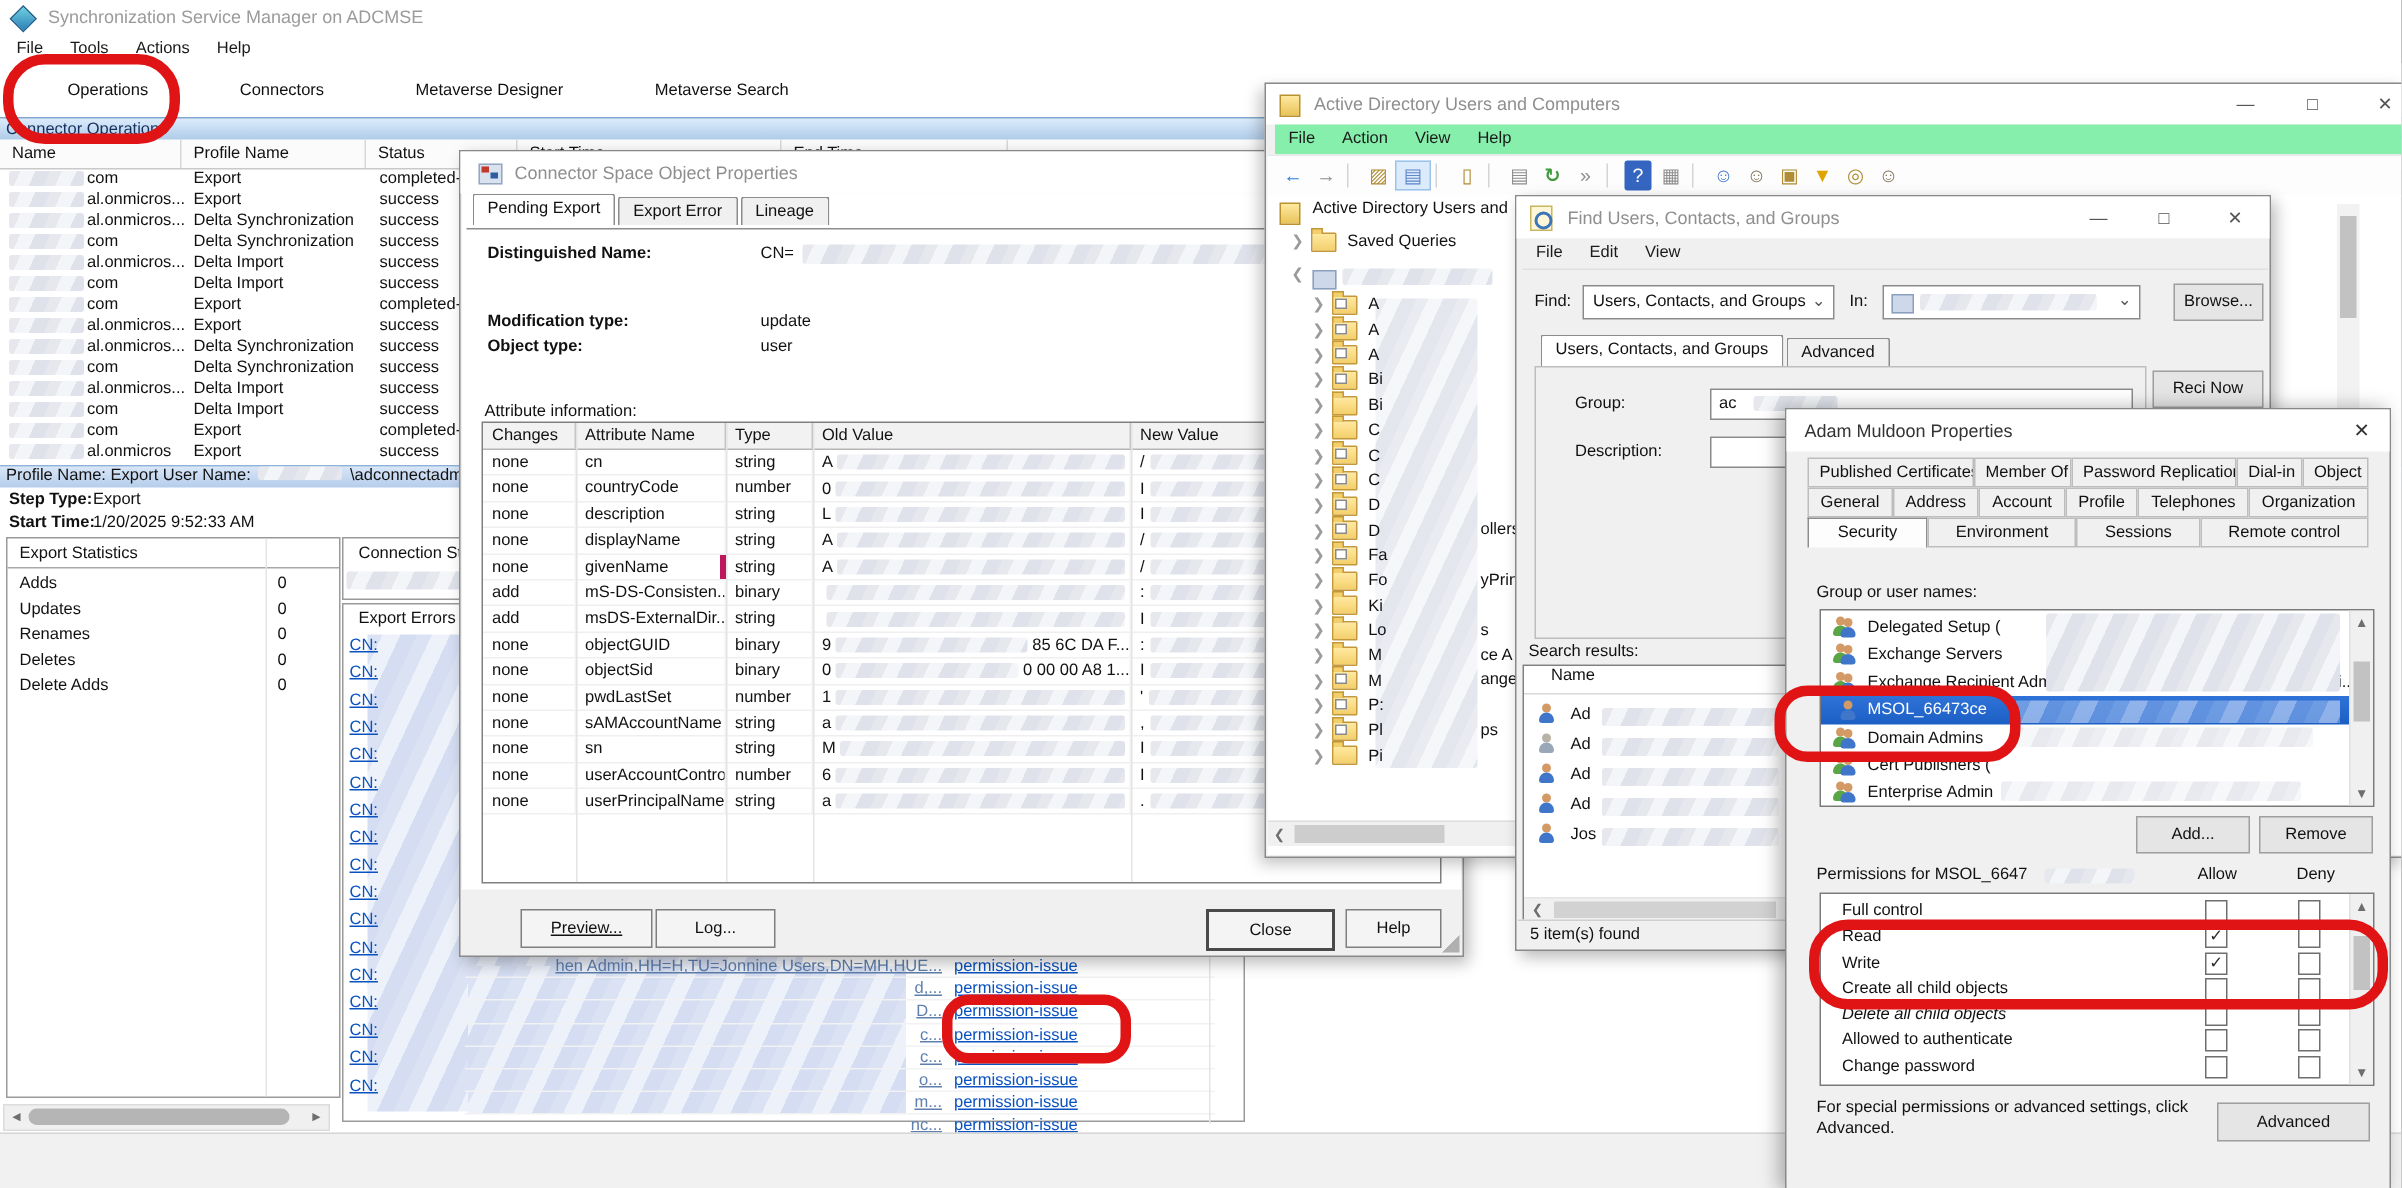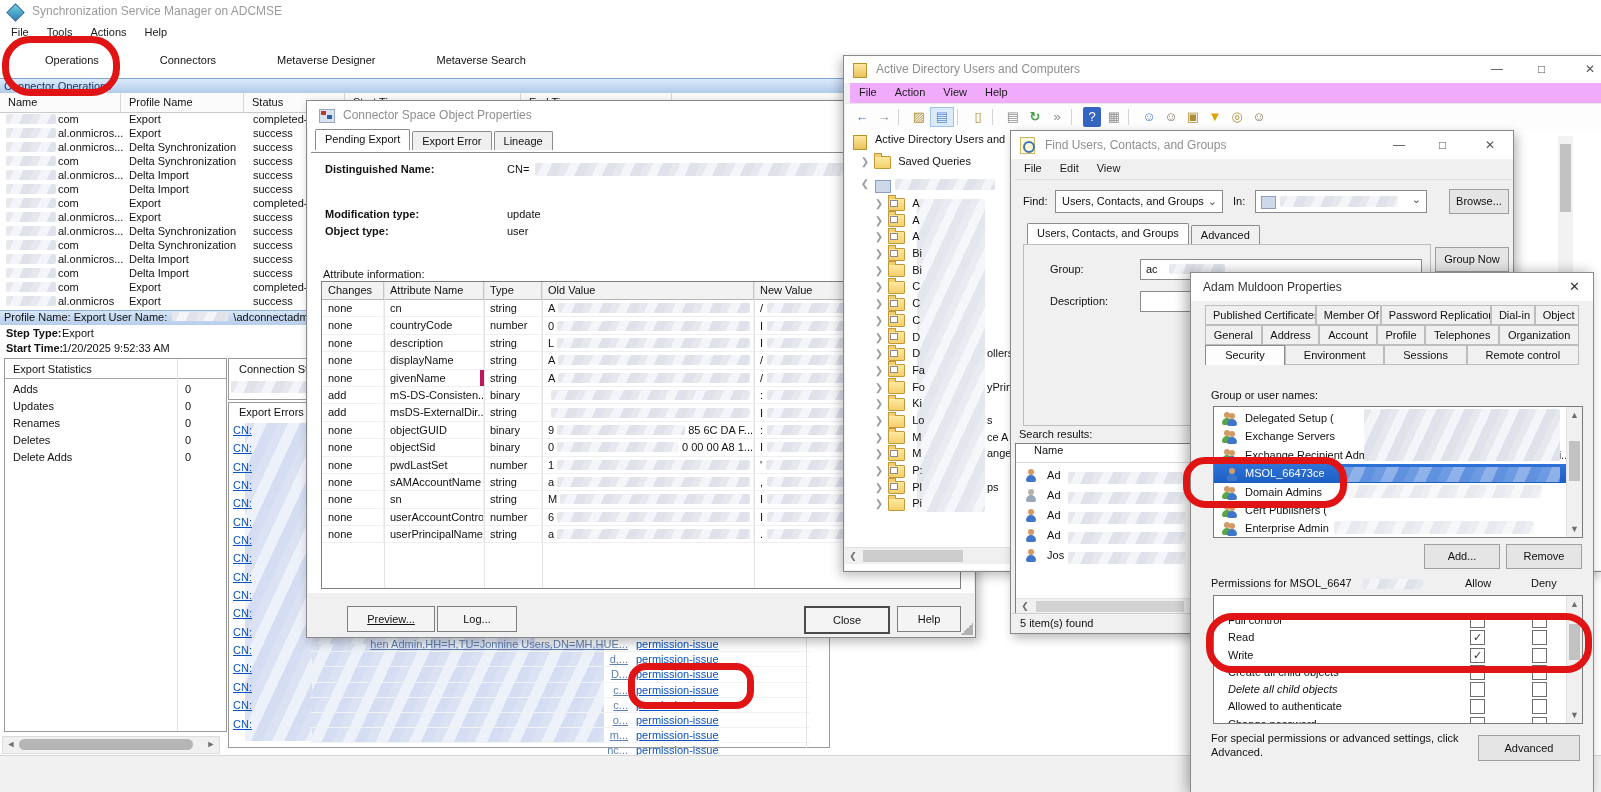--- a/index.html
+++ b/index.html
@@ -631,21 +631,21 @@
   </div>
 
   <div class="win" style="left:843px;top:55px;width:758px;height:515px;z-index:20;box-shadow:-3px 4px 10px rgba(0,0,0,.25);">
     <div class="wtitle" style="height:27px;">
       <span class="abs" style="left:9px;top:7px;width:12px;height:13px;background:linear-gradient(#ffe9a0,#e8c35a);border:1px solid #b8922f;"></span>
       <span class="abs" style="left:32px;top:6px;">Active Directory Users and Computers</span>
       <span class="abs" style="left:647px;top:6px;color:#555;">—</span>
       <span class="abs" style="left:694px;top:6px;color:#555;">□</span>
       <span class="abs" style="left:741px;top:6px;color:#555;">✕</span>
     </div>
-    <div class="abs" style="left:6px;top:27px;height:20px;background:#f0abfc;right:1px;">
+    <div class="abs" style="left:6px;top:27px;height:20px;background:#86efac;right:1px;">
       
     <span class="menu-item">File</span><span class="menu-item">Action</span><span class="menu-item">View</span><span class="menu-item">Help</span></div>
     <div class="abs" style="left:1px;top:47px;right:1px;height:26px;background:#fdfdfd;border-top:1px solid #e8e8e8;border-bottom:1px solid #dcdcdc;display:flex;align-items:center;padding-left:6px;">
 
     <span class="tb tb-blue">←</span>
         <span class="tb tb-gray">→</span>
         <span class="tb tbsep"></span>
         <span class="tb tb-olive">▨</span>
         <span class="tb tb-framed">▤</span>
         <span class="tb tbsep"></span>
@@ -862,21 +862,21 @@
     <span class="tab active">Users, Contacts, and Groups</span><span class="tab">Advanced</span></div>
     <div class="abs" style="left:12px;top:113px;width:406px;height:180px;border:1px solid #bdbdbd;background:#f0f0f0;">
       <span class="abs" style="left:26px;top:18px;">Group:</span>
       <span class="abs" style="left:116px;top:14px;width:280px;height:19px;background:#fff;border:1px solid #8a8a8a;line-height:19px;">
         <span style="margin-left:5px;">ac</span>
         <i class="smudge" style="position:absolute;left:28px;top:4px;width:56px;height:10px;"></i>
       </span>
       <span class="abs" style="left:26px;top:50px;">Description:</span>
       <span class="abs" style="left:116px;top:46px;width:280px;height:19px;background:#fff;border:1px solid #8a8a8a;"></span>
     </div>
-    <span class="btn btn10" style="left:424px;top:116px;width:72px;height:23px;line-height:23px;">Group Now</span>
+    <span class="btn btn10" style="left:424px;top:116px;width:72px;height:23px;line-height:23px;">Reci Now</span>
 
     <span class="abs" style="left:8px;top:297px;">Search results:</span>
     <div class="abs" style="left:4px;top:312px;width:494px;height:170px;background:#fff;border:1px solid #808080;overflow:hidden;">
       <div style="height:18px;border-bottom:1px solid #d8d8d8;">
         <span style="margin-left:18px;">Name</span>
       </div>
       <div style="padding-top:6px;">
 
           <div style="height:20px;position:relative;padding-left:8px;">
             <span class="bust"></span>
@@ -1015,21 +1015,21 @@
 
     <span class="btn btn10" style="left:233px;top:271px;width:74px;height:23px;line-height:23px;">Add...</span>
     <span class="btn btn10" style="left:315px;top:271px;width:74px;height:23px;line-height:23px;">Remove</span>
 
     <span class="abs" style="left:20px;top:304px;">Permissions for MSOL_6647</span>
     <i class="smudge" style="position:absolute;left:172px;top:306px;width:60px;height:10px;"></i>
     <span class="abs" style="left:274px;top:304px;">Allow</span>
     <span class="abs" style="left:340px;top:304px;">Deny</span>
 
     <div class="abs" style="left:22px;top:322px;width:368px;height:127px;background:#fff;border:1px solid #7a7a7a;overflow:hidden;">
-      <div style="padding-top:16px;">
+      <div style="padding-top:3px;">
 
           <div style="height:17.3px;position:relative;line-height:17px;">
             <span style="margin-left:14px;">Full control</span>
             <span class="checkbox" style="position:absolute;left:256px;top:1px;"></span>
             <span class="checkbox" style="position:absolute;left:318px;top:1px;"></span>
           </div>
 
           <div style="height:17.3px;position:relative;line-height:17px;">
             <span style="margin-left:14px;">Read</span>
             <span class="checkbox checked" style="position:absolute;left:256px;top:1px;"></span>

